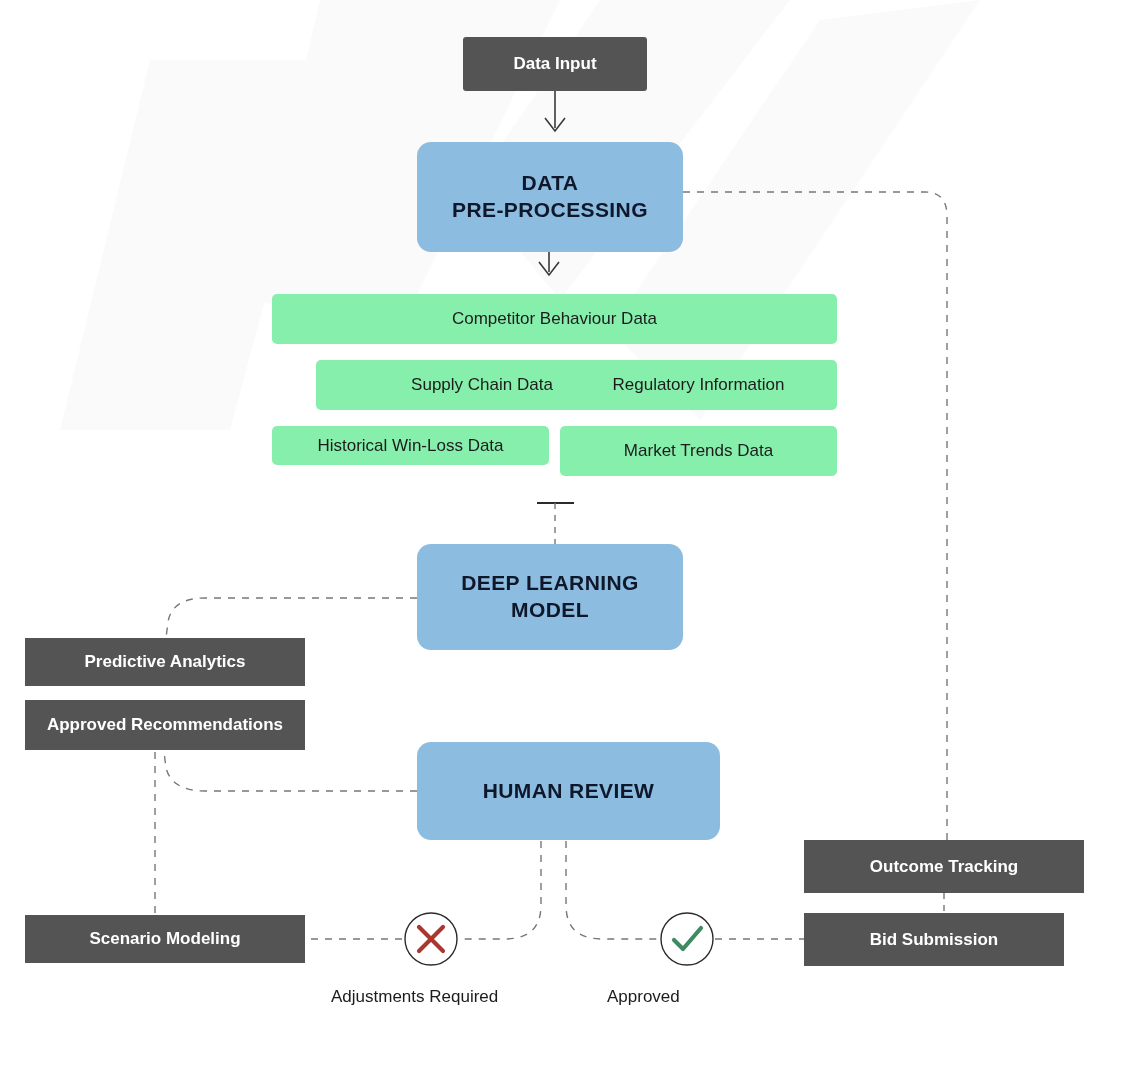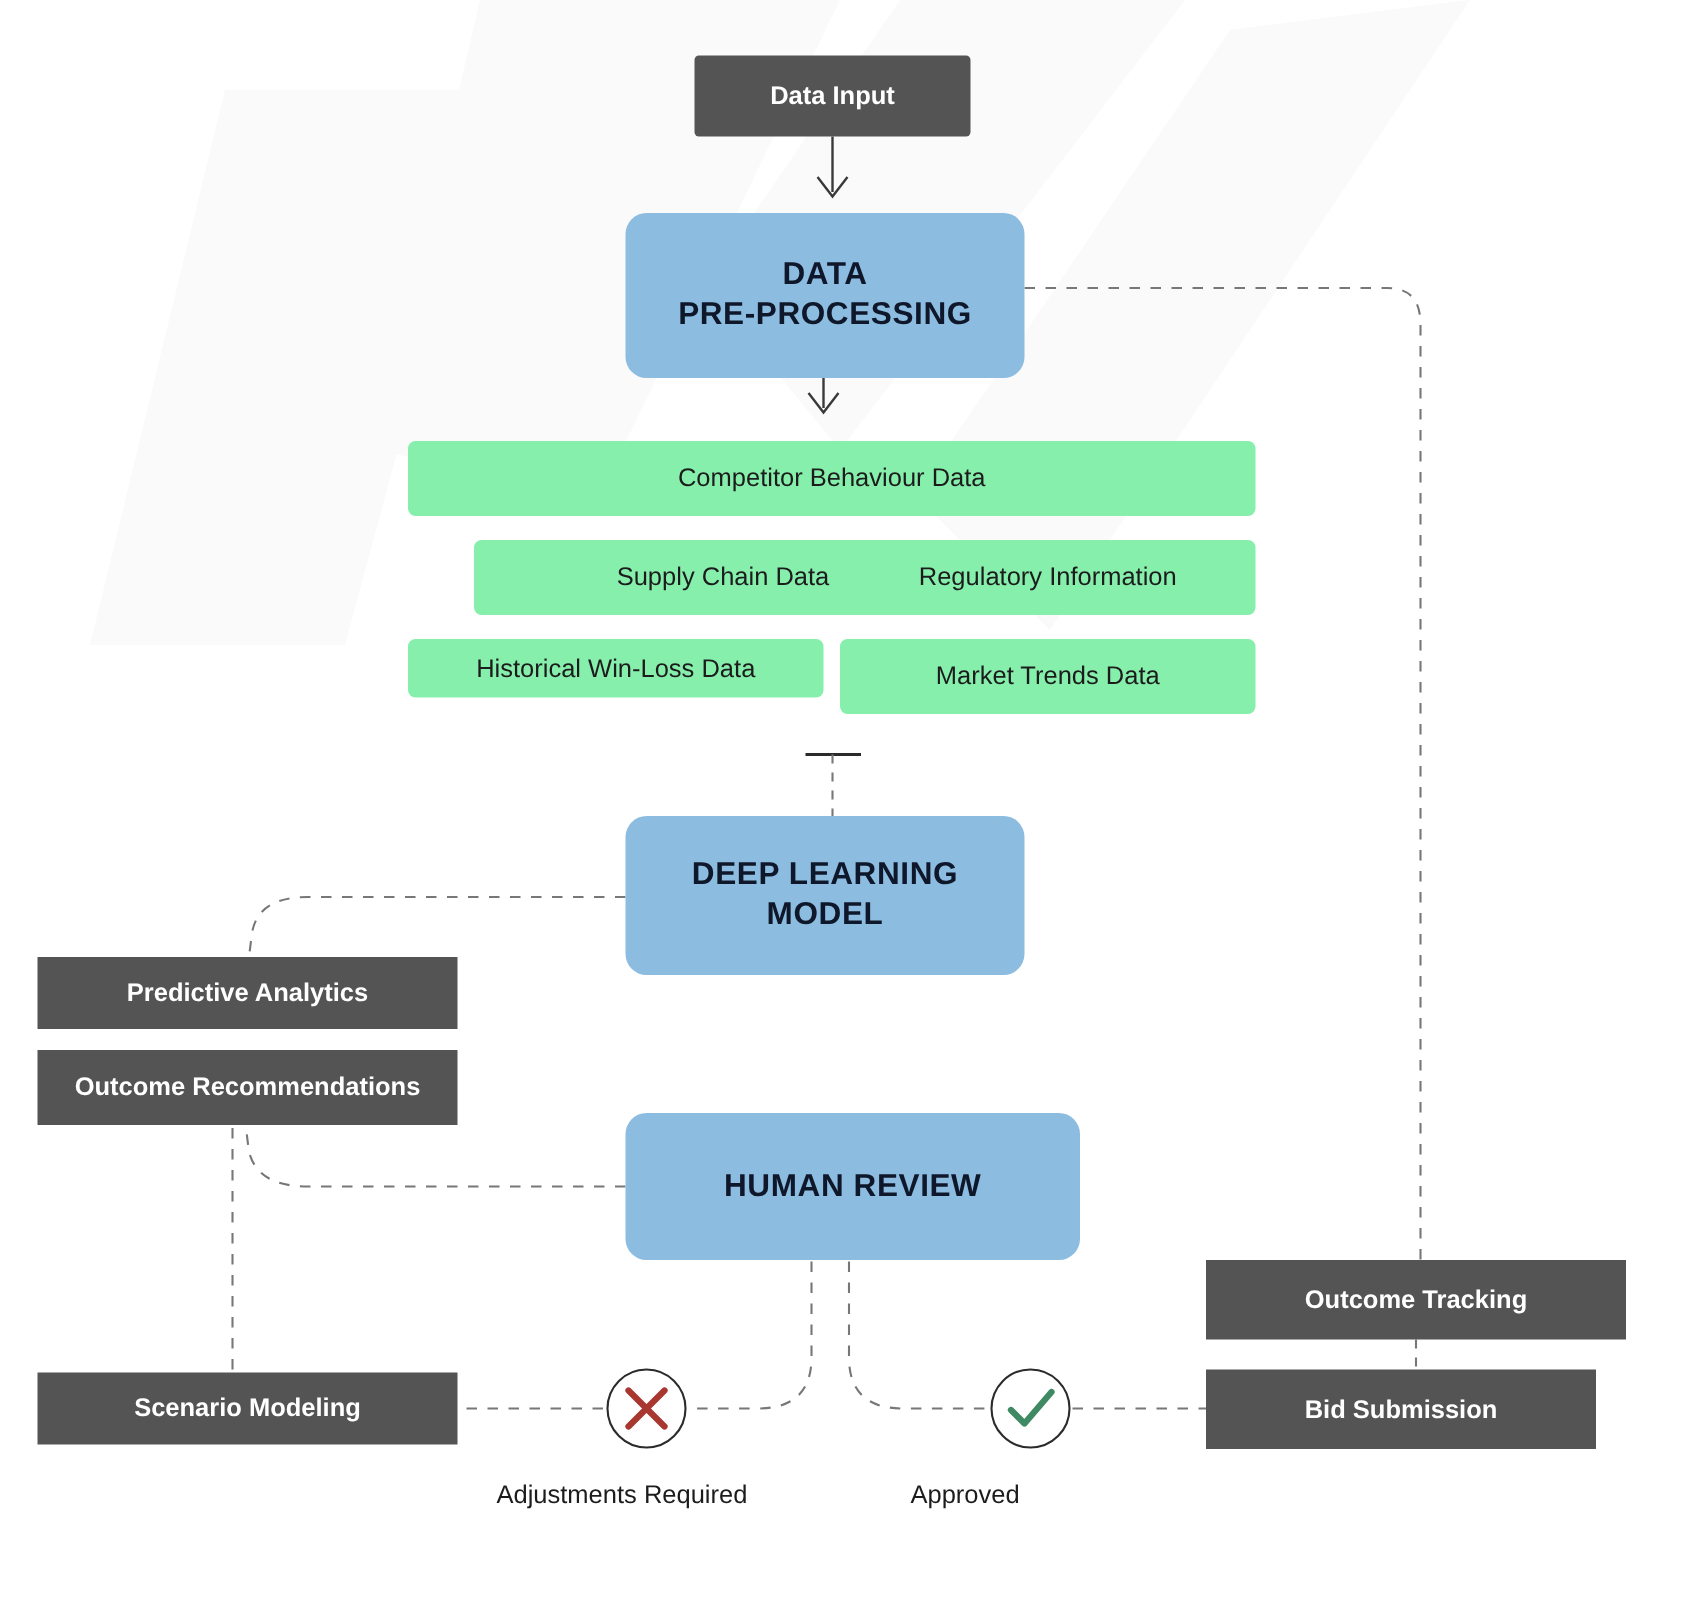--- a/index.html
+++ b/index.html
@@ -163,21 +163,21 @@
   <div class="node n-blue" style="left:417px; top:544px; width:266px; height:106px; flex-direction:column;">
     <span>DEEP LEARNING</span>
     <span>MODEL</span>
   </div>
 
   <div class="node n-dark-sq" style="left:25px; top:638px; width:280px; height:48px;">
     <span>Predictive Analytics</span>
   </div>
 
   <div class="node n-dark-sq" style="left:25px; top:700px; width:280px; height:50px;">
-    <span>Outcome Recommendations</span>
+    <span>Approved Recommendations</span>
   </div>
 
   <div class="node n-blue" style="left:417px; top:742px; width:303px; height:98px;">
     <span>HUMAN REVIEW</span>
   </div>
 
   <div class="node n-dark-sq" style="left:25px; top:915px; width:280px; height:48px;">
     <span>Scenario Modeling</span>
   </div>
 

